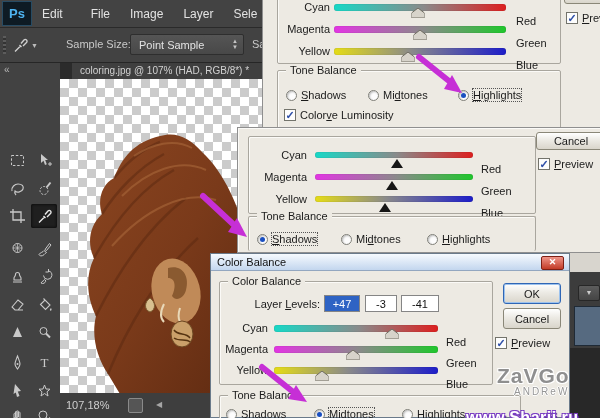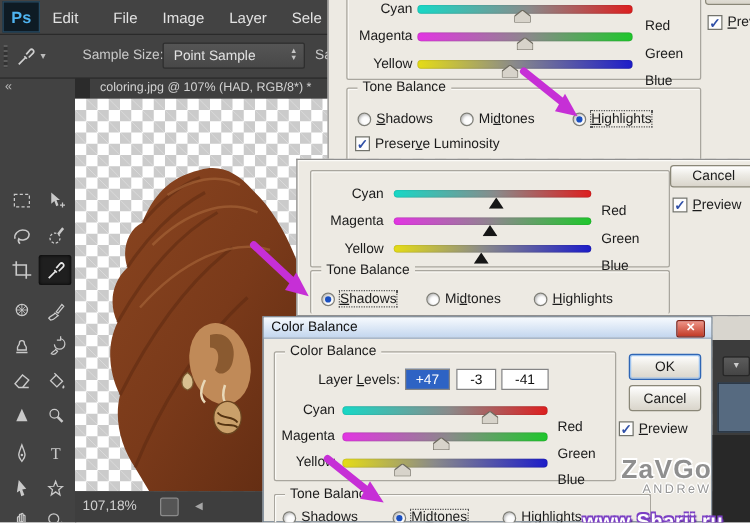--- a/index.html
+++ b/index.html
@@ -310,21 +310,21 @@
       <span class="radio" style="left:90px;top:18px">
         <span class="rc"></span>
         <span class="rlabel2"><span>Mi</span><u>d</u><span>tones</span></span>
       </span>
       <span class="radio sel" style="left:180px;top:18px">
         <span class="rc on"></span>
         <span class="rlabel2"><span></span><u>H</u><span>ighlights</span></span>
       </span>
       <span class="cbrow" style="left:6px;top:38px">
         <span class="cb">✓</span>
-        <span><span>Preser</span><u>v</u><span>e Luminosity</span></span>
+        <span><span>Color</span><u>v</u><span>e Luminosity</span></span>
       </span>
     </div>
 
     <div class="btn" style="left:301px;top:-14px;width:60px;height:18px"></div>
     <span class="cbrow" style="left:303px;top:12px">
       <span class="cb">✓</span>
       <span><u>P</u><span>review</span></span>
     </span>
   </div>
 

